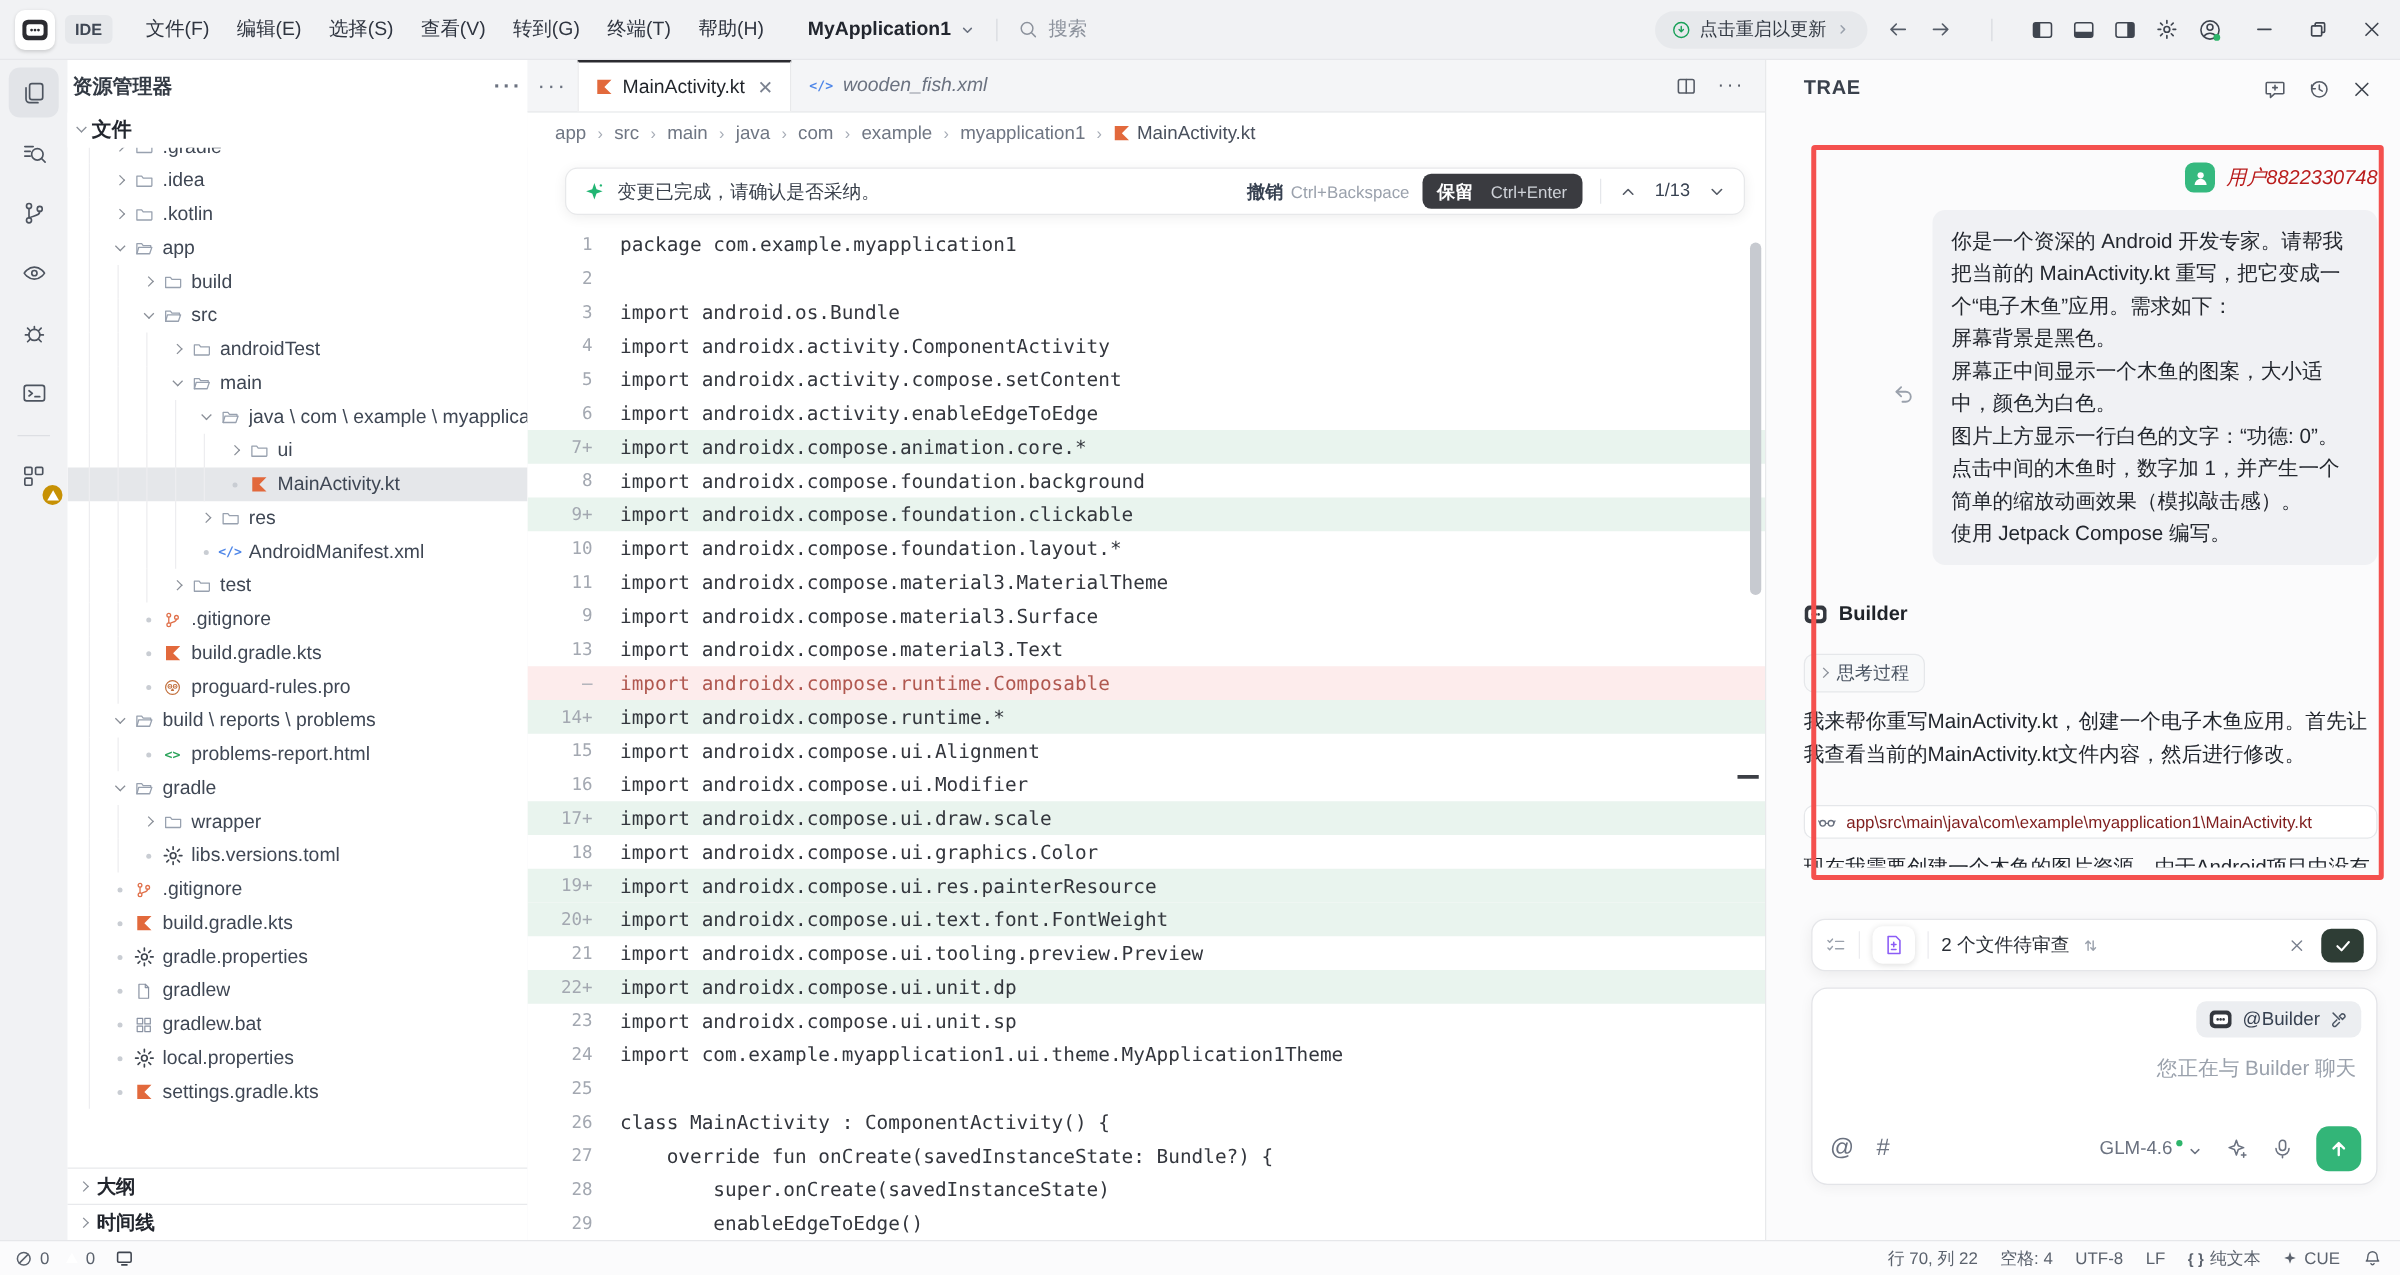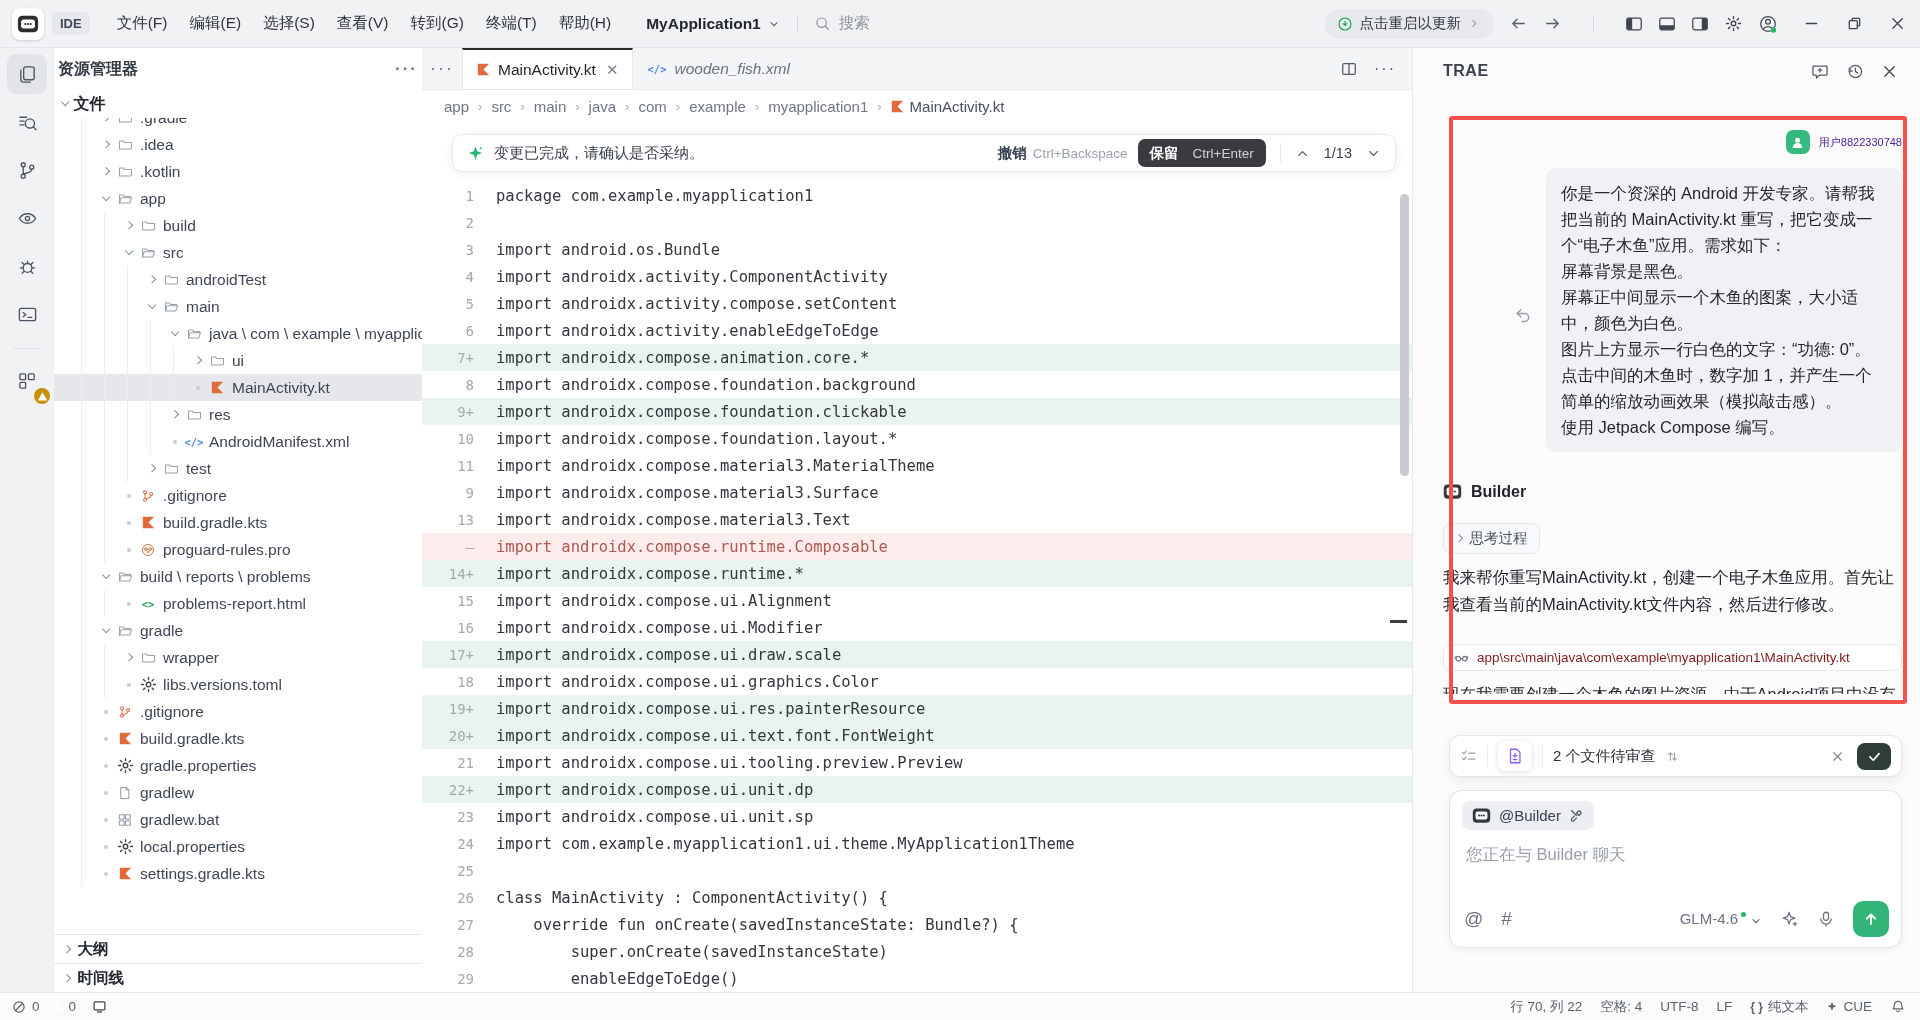--- a/index.html
+++ b/index.html
@@ -31,21 +31,21 @@
   .aicon.active{background:#e2e4e8;}
   .adiv{width:26px;height:1px;background:#dddfe3;margin:6px 0 12px;}
   .warnbadge{position:absolute;right:-3px;bottom:-3px;width:16px;height:16px;border-radius:50%;background:#c79104;display:flex;align-items:center;justify-content:center;}
 
   
   .expl{width:368px;flex:none;background:#fff;display:flex;flex-direction:column;border-radius:0;}
   .expl-head{height:42px;flex:none;display:flex;align-items:center;padding:0 4px;font-size:16px;color:#333a44;font-weight:600;}
   .expl-head .dots{margin-left:auto;color:#6b7280;letter-spacing:2px;font-size:17px;}
   .files-head{height:28px;flex:none;display:flex;align-items:center;padding:0 8px;font-size:16px;font-weight:700;color:#22262e;position:relative;z-index:2;background:#fff;gap:5px;}
   .tree{flex:1;overflow:hidden;position:relative;}
-  .trow{height:27px;display:flex;align-items:center;padding-left:20px;font-size:15.5px;color:#3f4754;white-space:nowrap;}
+  .trow{height:27px;display:flex;align-items:center;padding-left:10px;font-size:15.5px;color:#3f4754;white-space:nowrap;}
   .trow.sel{background:#e5e7ea;}
   .trow.clipped{margin-top:-14px;}
   .guide{width:16px;align-self:stretch;border-left:1px solid #ededf0;margin-left:7px;flex:none;}
   .arr{width:18px;flex:none;display:flex;align-items:center;justify-content:center;}
   .chev{border:solid #8a8f98;border-width:0 1.4px 1.4px 0;padding:2.7px;transform:rotate(-45deg);}
   .chev.down{transform:rotate(45deg);margin-top:-3px;}
   .fdot{width:4px;height:4px;border-radius:50%;background:#c9cdd3;}
   .fic{width:20px;flex:none;display:flex;justify-content:center;}
   .flabel{margin-left:5px;overflow:hidden;text-overflow:clip;}
   .sec{height:29px;flex:none;border-top:1px solid #e8e9ec;display:flex;align-items:center;gap:7px;padding:0 10px;font-size:15.5px;font-weight:700;color:#22262e;}
@@ -84,34 +84,34 @@
 
   
   .trae{width:508px;flex:none;position:relative;background:#fbfbfc;border-left:1px solid #e8e9eb;}
   .thead{height:46px;display:flex;align-items:center;padding:0 22px 0 30px;}
   .ttitle{font-size:16px;font-weight:700;color:#3a414c;letter-spacing:.5px;}
   .thead-ics{margin-left:auto;display:flex;align-items:center;gap:17px;color:#555b66;}
   .redbox{position:absolute;left:36px;top:68px;width:458px;height:588px;border:4px solid #f4504e;border-radius:3px;z-index:10;pointer-events:none;}
   .chat{position:absolute;top:46px;left:0;right:0;height:600px;overflow:hidden;padding:0 18px 0 30px;}
   .badge-row{margin-top:36px;display:flex;justify-content:flex-end;align-items:center;gap:9px;}
   .uavatar{width:24px;height:24px;border-radius:7px;background:#35b97f;display:flex;align-items:center;justify-content:center;}
-  .uname{font-size:11px;color:#4c1d95;}
+  .uname{font-size:16px;color:#b91c1c;font-style:italic;}
   .brow{display:flex;gap:14px;margin-top:14px;}
   .undoic{margin-left:70px;margin-top:10px;color:#9aa1ac;flex:none;}
   .bubble{flex:1;background:#f0f1f4;border-radius:10px;padding:12px 15px;font-size:16.5px;line-height:26px;color:#23272e;}
   .builder-row{margin-top:30px;display:flex;align-items:center;gap:9px;font-size:16px;font-weight:700;color:#1f2329;}
   .thinkchip{margin-top:22px;display:inline-flex;align-items:center;gap:7px;border:1px solid #e5e7ea;background:#f8f9fa;border-radius:8px;padding:5px 12px;font-size:14.5px;color:#4b5563;}
   .atext{margin-top:10px;font-size:16.5px;line-height:27px;color:#23272e;}
   .filechip{margin-top:26px;display:flex;align-items:center;gap:8px;border:1px solid #e5e7ea;background:#fff;border-radius:8px;padding:5px 10px;font-size:13.5px;color:#7f1d1d;white-space:nowrap;overflow:hidden;}
   .reviewbar{position:absolute;left:36px;right:18px;top:687px;height:42px;background:#fff;border:1px solid #e5e6e9;border-radius:11px;box-shadow:0 3px 12px rgba(0,0,0,.07);display:flex;align-items:center;padding:0 10px;gap:10px;z-index:12;}
   .fdic{width:34px;height:30px;background:#fff;border-radius:8px;box-shadow:0 1px 6px rgba(0,0,0,.14);display:flex;align-items:center;justify-content:center;}
   .rdiv{width:1px;height:22px;background:#ececef;}
   .rvtext{font-size:15px;color:#2a2f36;}
   .ckbtn{margin-left:2px;width:34px;height:27px;border-radius:8px;background:#2e3d35;display:flex;align-items:center;justify-content:center;}
-  .inputbox{position:absolute;left:36px;right:18px;top:742px;height:158px;background:#fff;border:1px solid #e3e4e8;border-radius:13px;box-shadow:0 2px 10px rgba(0,0,0,.05);padding:10px 12px;z-index:12;}
+  .inputbox{position:absolute;left:36px;right:18px;top:742px;height:158px;background:#fff;border:1px solid #e3e4e8;border-radius:13px;box-shadow:0 2px 10px rgba(0,0,0,.05);padding:10px 12px;z-index:12;text-align:right;}
   .agentchip{display:inline-flex;align-items:center;gap:8px;background:#eceef1;border-radius:8px;padding:5px 10px;font-size:15px;color:#374151;}
   .placeholder{margin:14px 4px 0;font-size:16.5px;color:#9aa1ac;}
   .inputrow{position:absolute;left:14px;right:12px;bottom:10px;display:flex;align-items:center;gap:18px;color:#6b7280;}
   .glyphic{font-size:19px;color:#6b7280;}
   .model{margin-left:auto;display:flex;align-items:flex-start;gap:3px;font-size:15px;color:#6b7280;}
   .gdot{width:5px;height:5px;border-radius:50%;background:#2fb56b;margin-top:2px;}
   .sendbtn{width:36px;height:36px;border-radius:10px;background:#33b578;display:flex;align-items:center;justify-content:center;}
 
   
   .sbar{height:28px;flex:none;background:#fbfbfc;border-top:1px solid #e6e7ea;display:flex;align-items:center;padding:0 14px 0 12px;font-size:13.5px;color:#5b626d;}

